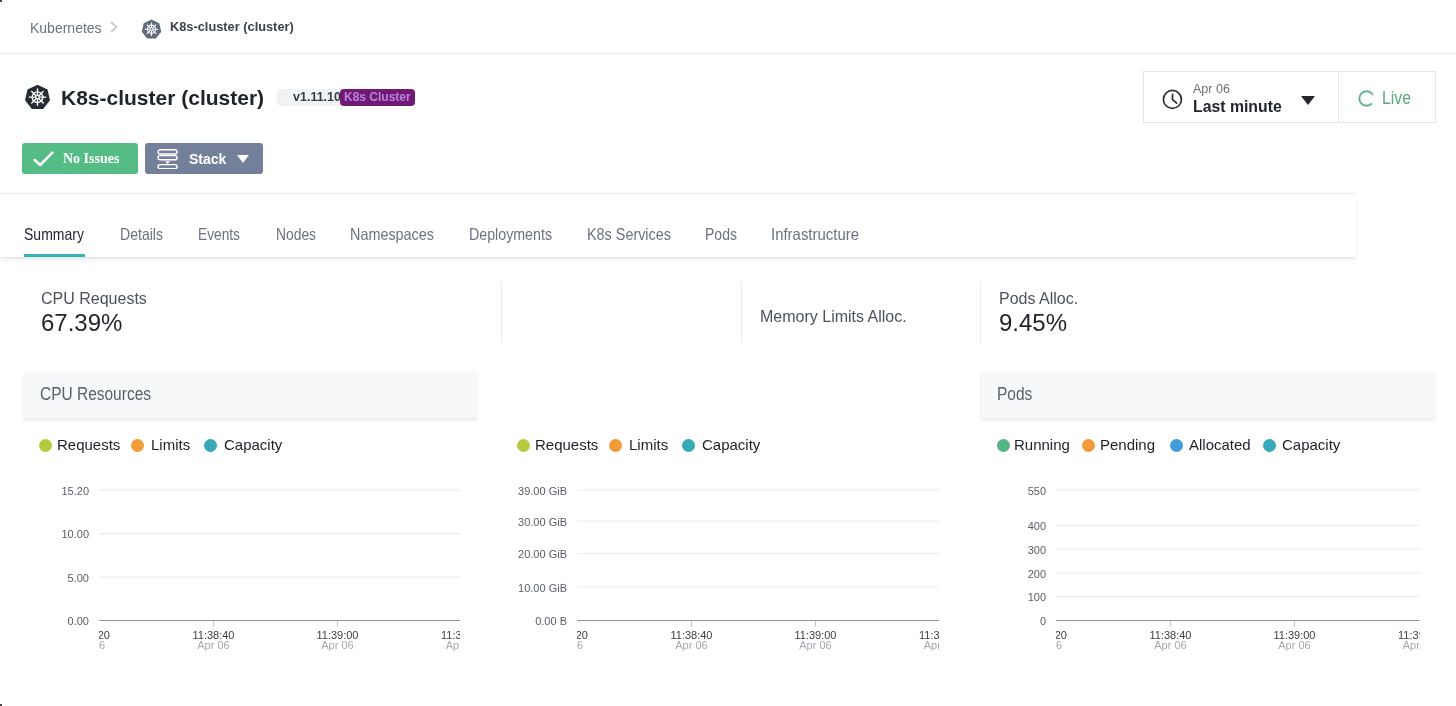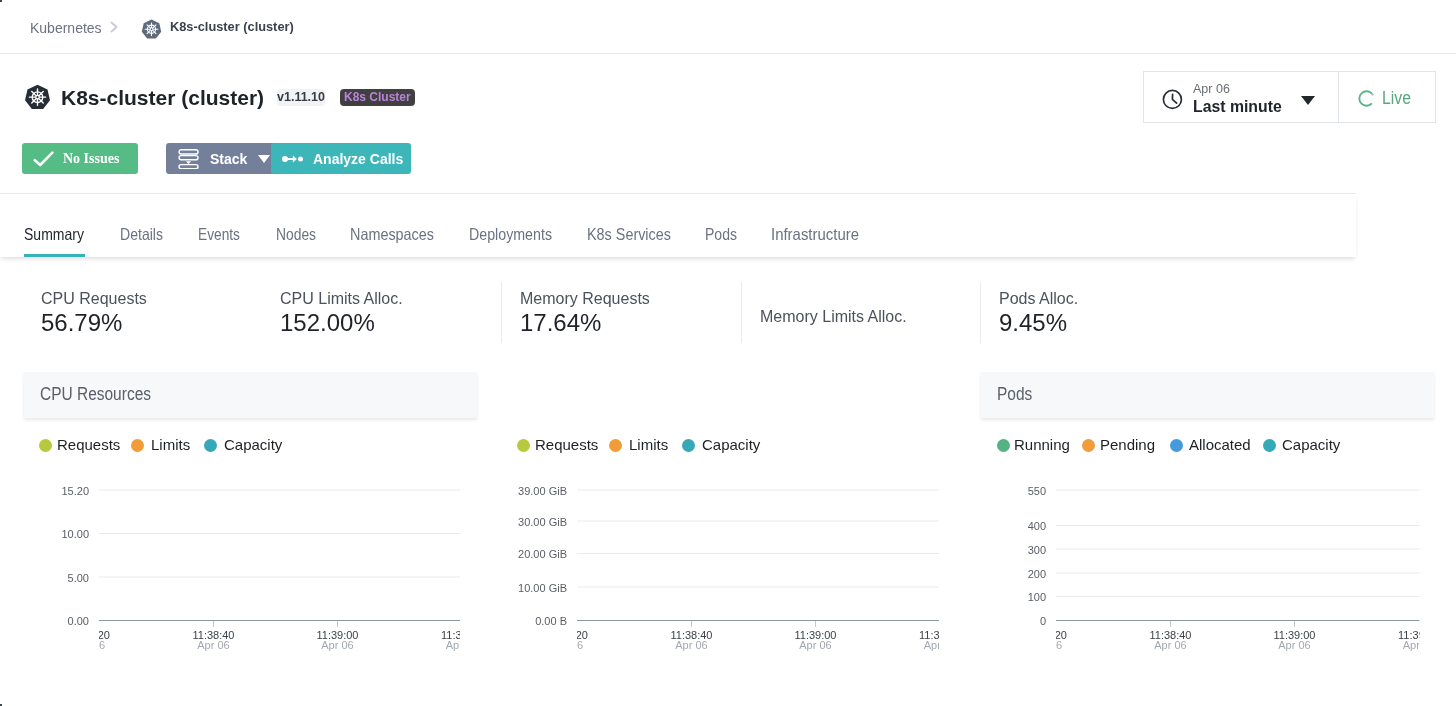--- a/index.html
+++ b/index.html
@@ -10,35 +10,35 @@
 
 #crumb { position:absolute; left:0; top:0; width:1456px; height:54px; border-bottom:1px solid #e8eaed; }
 #crumb .t1 { position:absolute; left:30px; top:20px; font-size:14px; color:#6b7280; }
 #crumb .chev { position:absolute; left:109px; top:19px; font-size:15px; color:#c7ccd3; }
 #crumb .icon { position:absolute; left:141px; top:19px; }
 #crumb .t2 { position:absolute; left:170px; top:18.5px; font-size:12.8px; font-weight:700; color:#3c434d; }
 
 
 #hicon { position:absolute; left:24px; top:84px; }
 #htitle { position:absolute; left:61px; top:86px; font-size:21px; font-weight:700; color:#1e2328; line-height:24px; }
-.badge1 { position:absolute; left:277px; top:89px; height:17px; background:#f1f2f4; border-radius:4px; font-size:12.5px; font-weight:700; color:#363c44; line-height:17px; padding:0 0; }
-.badge2 { position:absolute; left:340px; top:89px; height:17px; background:#404040; border-radius:4px; font-size:12px; font-weight:700; color:#b983da; line-height:17px; padding:0 4px; }
+.badge1 { position:absolute; left:277px; top:89px; height:17px; background:#f1f2f4; border-radius:4px; font-size:12.5px; font-weight:700; color:#363c44; line-height:17px; padding:0 16px; }
+.badge2 { position:absolute; left:340px; top:89px; height:17px; background:#701a75; border-radius:4px; font-size:12px; font-weight:700; color:#b983da; line-height:17px; padding:0 4px; }
 
 
 #timebox { position:absolute; left:1143px; top:71px; width:293px; height:52px; border:1px solid #e1e4e8; background:#fff; }
 #timebox .sep { position:absolute; left:194px; top:0; width:1px; height:50px; background:#e1e4e8; }
 #tb-date { position:absolute; left:49px; top:11px; font-size:12.5px; color:#6a7078; line-height:13px; }
 #tb-range { position:absolute; left:49px; top:25px; font-size:17px; font-weight:700; color:#22262c; transform:scaleX(0.93); transform-origin:left center; }
 #tb-caret { position:absolute; left:157px; top:24px; width:0; height:0; border-left:7px solid transparent; border-right:7px solid transparent; border-top:9px solid #23272d; }
 #tb-live { position:absolute; left:238px; top:16px; font-size:17.5px; font-weight:400; color:#57a87d; line-height:20px; transform:scaleX(0.9); transform-origin:left center; }
 
 
 .btn { position:absolute; top:143px; height:31px; border-radius:3px; color:#fff; font-weight:700; font-size:14px; display:flex; align-items:center; }
 #btn-issues { left:22px; width:116px; background:#56bc86;font-family:Liberation Serif, serif; }
-#btn-stack { left:145px; width:118px; background:#74809a;margin-left:21px; }
+#btn-stack { left:145px; width:118px; background:#74809a; }
 #btn-analyze { left:271px; width:140px; background:#3db6b9; }
 
 
 #tabbar { position:absolute; left:0; top:193px; width:1356px; height:64px; border-top:1px solid #e7e9ec; box-shadow:0 3px 4px -1px rgba(80,85,92,0.18); background:#fff; }
 #tabbar .tab { position:absolute; top:33px; font-size:16.5px; line-height:15px; color:#6b7280; white-space:nowrap; transform-origin:left center; }
 #tabbar .tab.active { color:#23272e; }
 #tabbar .underline { position:absolute; left:24px; top:60px; width:61px; height:3px; background:#36b2b4; }
 
 
 .stat { position:absolute; }
@@ -127,54 +127,37 @@
 <div class="btn" id="btn-stack">
   <svg style="margin-left:12px" width="21" height="20" viewBox="0 0 21 20">
     <rect x="1" y="0.8" width="19" height="4.2" rx="2.1" fill="none" stroke="#fff" stroke-width="1.4"></rect>
     <rect x="1" y="6.6" width="19" height="4.2" rx="2.1" fill="none" stroke="#fff" stroke-width="1.4"></rect>
     <path d="M7.9 12.3 L13.1 12.3 L10.5 15.1 Z" fill="#fff"></path>
     <rect x="1" y="15.6" width="19" height="4.2" rx="2.1" fill="none" stroke="#fff" stroke-width="1.4"></rect>
   </svg>
   <span style="margin-left:11px">Stack</span>
   <span style="margin-left:11px; width:0; height:0; border-left:6.5px solid transparent; border-right:6.5px solid transparent; border-top:8px solid #fff;"></span>
 </div>
-<div class="btn" id="btn-analyze">
-  <svg style="margin-left:11px" width="22" height="12" viewBox="0 0 22 12">
-    <circle cx="3" cy="6" r="3" fill="#fff"></circle>
-    <line x1="6" y1="6" x2="12" y2="6" stroke="#fff" stroke-width="2"></line>
-    <path d="M10.8 2.4 L14.9 6 L10.8 9.6 Z" fill="#fff"></path>
-    <circle cx="18.5" cy="6" r="2.5" fill="#fff"></circle>
-  </svg>
-  <span style="margin-left:9px">Analyze Calls</span>
-</div>
 
 <div id="tabbar">
   <span class="tab active" style="left:24px;transform:scaleX(0.849)">Summary</span>
   <span class="tab" style="left:120px;transform:scaleX(0.853)">Details</span>
   <span class="tab" style="left:198px;transform:scaleX(0.832)">Events</span>
   <span class="tab" style="left:276px;transform:scaleX(0.839)">Nodes</span>
   <span class="tab" style="left:350px;transform:scaleX(0.872)">Namespaces</span>
   <span class="tab" style="left:469px;transform:scaleX(0.862)">Deployments</span>
   <span class="tab" style="left:587px;transform:scaleX(0.872)">K8s Services</span>
   <span class="tab" style="left:705px;transform:scaleX(0.851)">Pods</span>
   <span class="tab" style="left:771px;transform:scaleX(0.905)">Infrastructure</span>
   <div class="underline"></div>
 </div>
 
 <div class="stat" style="left:41px; top:290px">
       <div class="lbl">CPU Requests</div>
-      <div class="val">56.79%</div>
-    </div>
-<div class="stat" style="left:280px; top:290px">
-      <div class="lbl">CPU Limits Alloc.</div>
-      <div class="val">152.00%</div>
-    </div>
-<div class="stat" style="left:520px; top:290px">
-      <div class="lbl">Memory Requests</div>
-      <div class="val">17.64%</div>
+      <div class="val">67.39%</div>
     </div>
 <div class="stat" style="left:760px; top:308px">
       <div class="lbl">Memory Limits Alloc.</div>
     </div>
 <div class="stat" style="left:999px; top:290px">
       <div class="lbl">Pods Alloc.</div>
       <div class="val">9.45%</div>
     </div>
 <div class="vsep" style="left:501px"></div>
 <div class="vsep" style="left:741px"></div>

